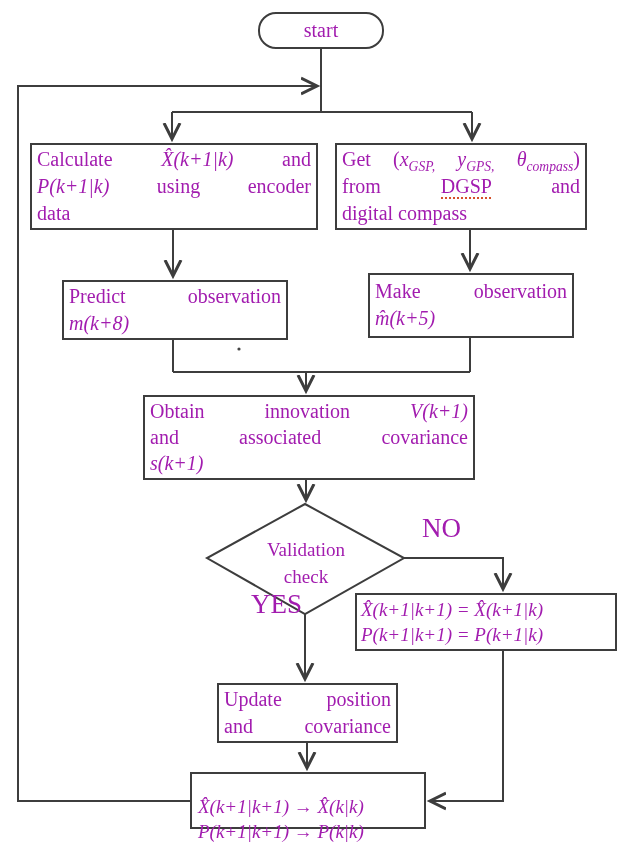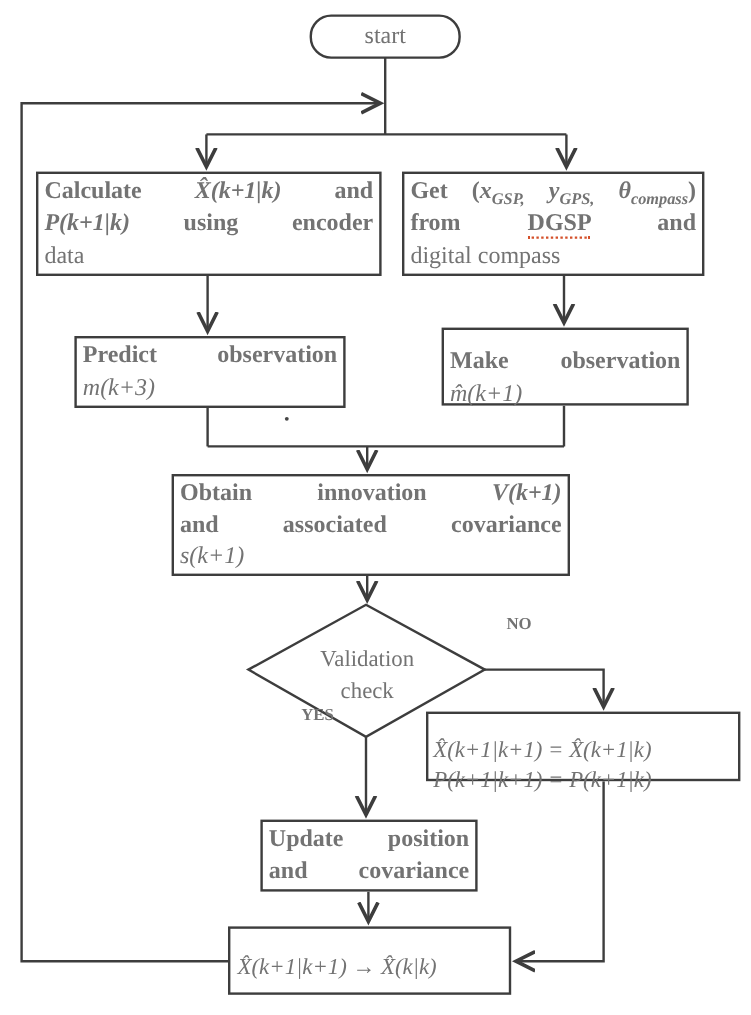--- a/index.html
+++ b/index.html
@@ -1,42 +1,42 @@
 <!DOCTYPE html>
 <html><head>
 <meta charset="utf-8">
 <style>
   html,body{margin:0;padding:0;background:#ffffff;}
   .stage{
     position:relative;width:626px;height:846px;background:#ffffff;overflow:hidden;
-    font-family:"Liberation Serif","DejaVu Serif",serif;color:#737373;
+    font-family:"Liberation Serif","DejaVu Serif",serif;color:#a21caf;
   }
   svg.connectors{position:absolute;left:0;top:0;z-index:1;}
   .ln{fill:none;stroke:#3d3d3d;stroke-width:2;}
   .diamond{fill:#ffffff;stroke:#3d3d3d;stroke-width:2;}
   .box{
     position:absolute;box-sizing:border-box;z-index:2;
     border:2px solid #3d3d3d;background:#ffffff;
     padding:1px 5px 0 5px;font-size:20px;line-height:27px;
   }
-  .jl{text-align:justify;text-align-last:justify;font-weight:bold;}
+  .jl{text-align:justify;text-align-last:justify;}
   .ll{text-align:center;text-align-last:left;}
   .mi{font-style:italic;font-family:"Liberation Serif","DejaVu Serif",serif;}
   sub{font-size:0.68em;font-style:italic;line-height:0;}
   .spell{border-bottom:2px dotted #d4502a;}
   .start{
     position:absolute;left:258px;top:12px;width:126px;height:37px;box-sizing:border-box;
     border:2px solid #3d3d3d;border-radius:18px;background:#fff;z-index:2;
     display:flex;align-items:center;justify-content:center;font-size:20px;
   }
   .dtext{
     position:absolute;left:226px;top:536px;width:160px;z-index:2;
     text-align:center;font-size:19px;line-height:27px;
   }
-  .blabel{position:absolute;z-index:2;font-weight:bold;font-size:14px;}
+  .blabel{position:absolute;z-index:2;font-weight:normal;font-size:27px;}
   .no-label{left:422px;top:513px;}
   .yes-label{left:251px;top:589px;}
   .formula{font-style:italic;font-size:19px;line-height:25px;}
 </style>
 </head>
 <body>
 
 <div class="stage">
 
   <svg class="connectors" width="626" height="846" viewBox="0 0 626 846">
@@ -112,31 +112,31 @@
       <span>digital compass</span>
     </div>
   </div>
 
   <div class="box" style="left:62px;top:280px;width:226px;height:60px">
     <div class="jl">
       <span>Predict</span>
       <span>observation</span>
     </div>
     <div class="ll">
-      <span class="mi">m(k+3)</span>
+      <span class="mi">m(k+8)</span>
     </div>
   </div>
 
-  <div class="box" style="left:368px;top:273px;width:206px;height:65px;padding-top:13px">
+  <div class="box" style="left:368px;top:273px;width:206px;height:65px;padding-top:3px">
     <div class="jl">
       <span>Make</span>
       <span>observation</span>
     </div>
     <div class="ll">
-      <span class="mi">m̂(k+1)</span>
+      <span class="mi">m̂(k+5)</span>
     </div>
   </div>
 
   <div class="box" style="left:143px;top:395px;width:332px;height:85px;line-height:26px">
     <div class="jl">
       <span>Obtain</span>
       <span>innovation</span>
       <span class="mi">V(k+1)</span>
     </div>
     <div class="jl">
@@ -150,33 +150,34 @@
   </div>
 
   <div class="dtext">
     <div>Validation</div>
     <div>check</div>
   </div>
 
   <div class="blabel no-label">NO</div>
   <div class="blabel yes-label">YES</div>
 
-  <div class="box formula" style="left:355px;top:593px;width:262px;height:58px;padding:18px 4px">
+  <div class="box formula" style="left:355px;top:593px;width:262px;height:58px;padding:2px 4px">
     <div class="ll">X̂(k+1|k+1) = X̂(k+1|k)</div>
     <div class="ll">P(k+1|k+1) = P(k+1|k)</div>
   </div>
 
   <div class="box" style="left:217px;top:683px;width:181px;height:60px">
     <div class="jl">
       <span>Update</span>
       <span>position</span>
     </div>
     <div class="jl">
       <span>and</span>
       <span>covariance</span>
     </div>
   </div>
 
   <div class="box formula" style="left:190px;top:772px;width:236px;height:57px;padding:20px 6px">
     <div class="ll">X̂(k+1|k+1) → X̂(k|k)</div>
+    <div class="ll">P(k+1|k+1) → P(k|k)</div>
   </div>
 
 </div>
 
 </body></html>

